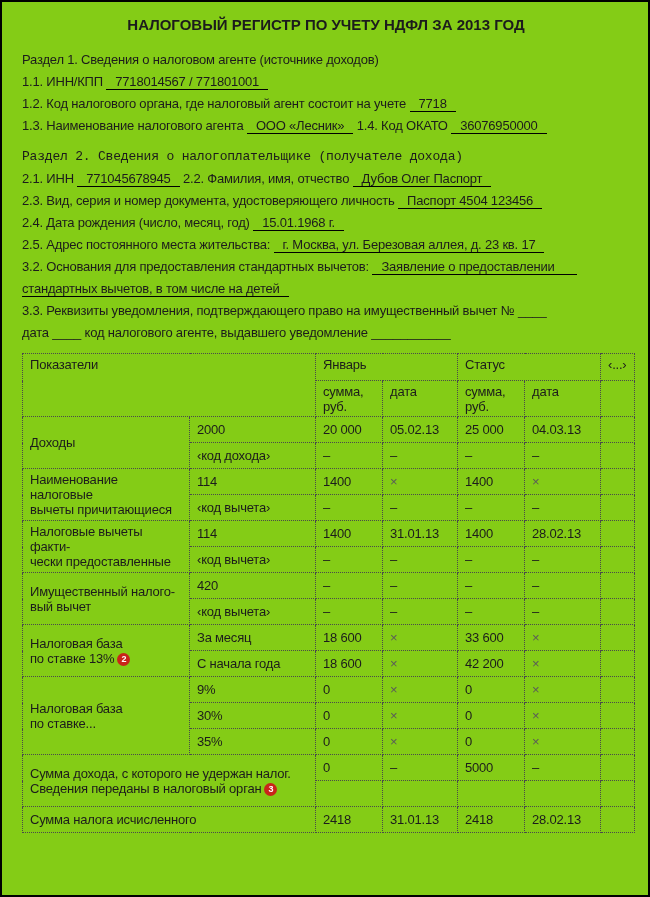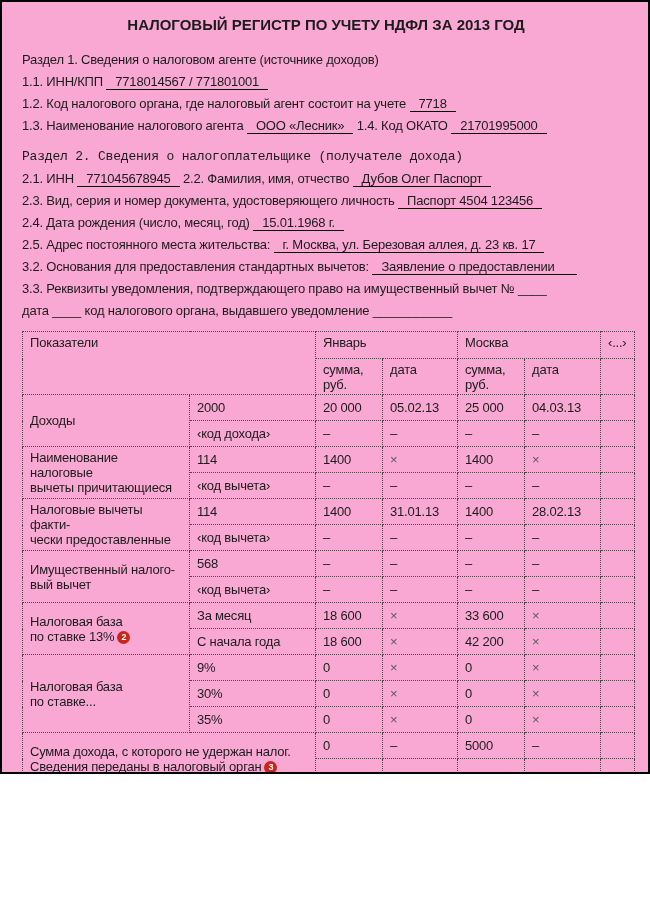--- a/index.html
+++ b/index.html
@@ -1,18 +1,18 @@
 <!DOCTYPE html>
 <html lang="ru"><head>
 <meta charset="utf-8">
 <style>
   html,body{margin:0;padding:0;background:#fff;}
   .page{
-    width:650px;height:774px;box-sizing:border-box;
-    border:2px solid #000;background:#f9a8d4;
+    width:650px;height:897px;box-sizing:border-box;
+    border:2px solid #000;background:#84cc16;
     padding:12px 18px 8px 20px;
     font-family:"Liberation Sans","DejaVu Sans",sans-serif;
     color:#1c1c1c;font-size:13px;letter-spacing:-0.2px;
     overflow:hidden;
   }
   .doc-title{
     margin:2px 0 16px 0;text-align:center;
     font-size:15px;font-weight:bold;letter-spacing:0;
   }
   .line{margin:0;line-height:22px;white-space:nowrap;}
@@ -57,21 +57,21 @@
     <span class="fill">7718014567 / 771801001</span>
   </p>
   <p class="line">
     <span>1.2. Код налогового органа, где налоговый агент состоит на учете</span>
     <span class="fill">7718</span>
   </p>
   <p class="line">
     <span>1.3. Наименование налогового агента</span>
     <span class="fill">ООО «Лесник»</span>
     <span>1.4. Код ОКАТО</span>
-    <span class="fill">21701995000</span>
+    <span class="fill">36076950000</span>
   </p>
 
   <p class="line sect-heading">Раздел 2. Сведения о налогоплательщике (получателе дохода)</p>
   <p class="line">
     <span>2.1. ИНН</span>
     <span class="fill">771045678945</span>
     <span>2.2. Фамилия, имя, отчество</span>
     <span class="fill">Дубов Олег Паспорт</span>
   </p>
   <p class="line">
@@ -85,46 +85,49 @@
   <p class="line">
     <span>2.5. Адрес постоянного места жительства:</span>
     <span class="fill">г. Москва, ул. Березовая аллея, д. 23 кв. 17</span>
   </p>
 
   <p class="line">
     <span>3.2. Основания для предоставления стандартных вычетов:</span>
     <span class="fill wide">Заявление о предоставлении</span>
   </p>
   <p class="line">
+    <span class="fill flush">стандартных вычетов, в том числе на детей</span>
+  </p>
+  <p class="line">
     <span>3.3. Реквизиты уведомления, подтверждающего право на имущественный вычет №</span>
     <span class="blank">____</span>
   </p>
   <p class="line">
     <span>дата</span>
     <span class="blank">____</span>
-    <span>код налогового органа, выдавшего уведомление</span>
+    <span>код налогового агенте, выдавшего уведомление</span>
     <span class="blank">___________</span>
   </p>
 
   <table class="reg">
     <colgroup>
       <col style="width:167px">
         <col style="width:126px">
         <col style="width:67px">
       <col style="width:75px">
         <col style="width:67px">
         <col style="width:76px">
         <col style="width:34px">
     </colgroup>
 
     <tbody>
         <tr>
       <th colspan="2" rowspan="2">Показатели</th>
       <th colspan="2">Январь</th>
-      <th colspan="2">Москва</th>
+      <th colspan="2">Статус</th>
       <th class="center">‹...›</th>
     </tr>
     <tr>
       <th>сумма, руб.</th>
       <th>дата</th>
       <th>сумма, руб.</th>
       <th>дата</th>
       <th></th>
     </tr>
 
@@ -186,21 +189,21 @@
       <td>–</td>
       <td>–</td>
       <td></td>
     </tr>
 
     <tr>
       <td rowspan="2" class="vtop">
         <span>Имущественный налого-</span><br>
         <span>вый вычет</span>
       </td>
-      <td class="vtop">568</td>
+      <td class="vtop">420</td>
       <td class="vtop">–</td>
       <td class="vtop">–</td>
       <td class="vtop">–</td>
       <td class="vtop">–</td>
       <td></td>
     </tr>
     <tr>
       <td>‹код вычета›</td>
       <td>–</td>
       <td>–</td>

